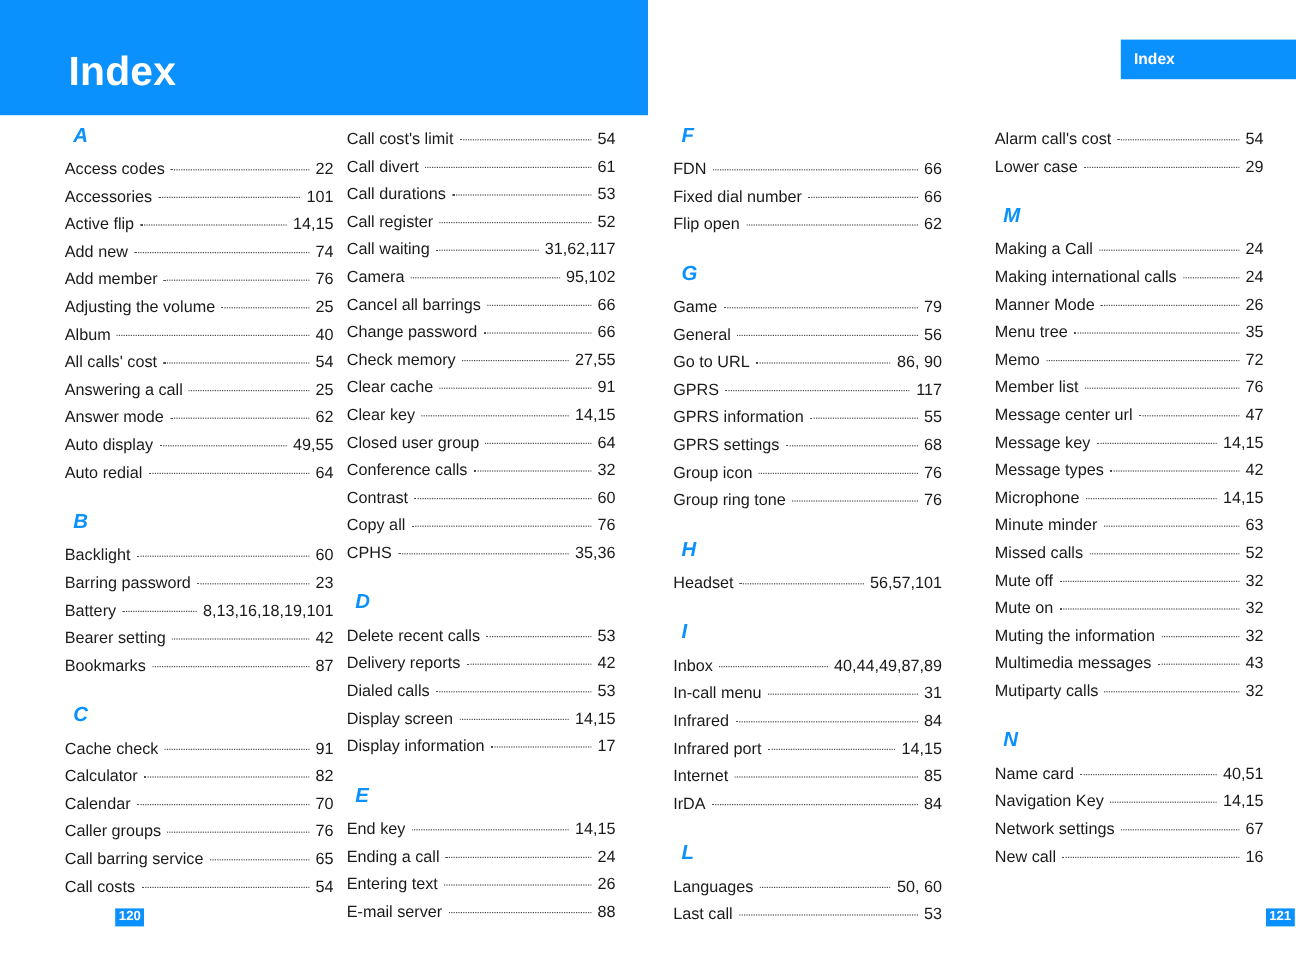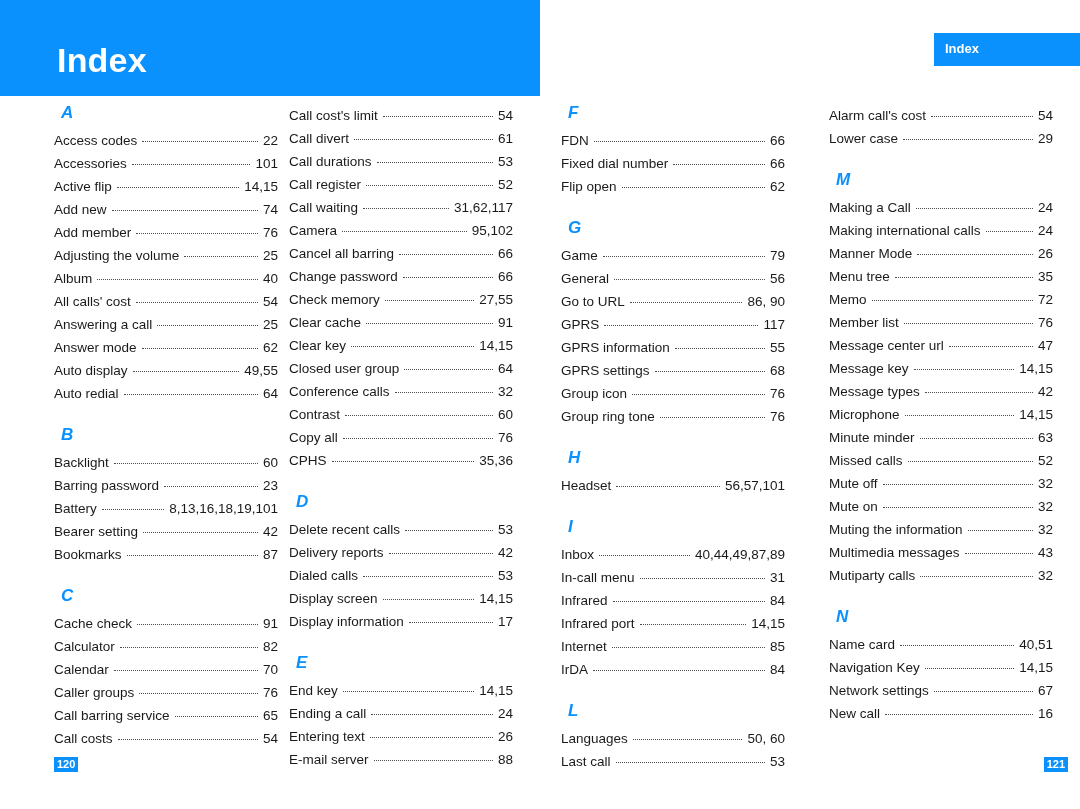--- a/index.html
+++ b/index.html
@@ -125,27 +125,28 @@
   .page-badge {
     position: absolute;
     background: #0a91fd;
     color: #ffffff;
     font-size: 11px;
     font-weight: bold;
     line-height: 15px;
     height: 15px;
     padding: 0 3px;
     text-align: center;
+    margin-left: 42px;
   }
   .page-badge-left {
     left: 54px;
     top: 757px;
   }
   .page-badge-right {
-    right: 12px;
+    right: 1px;
     top: 757px;
   }
 </style>
 </head>
 <body>
 
 <div class="header-band"></div>
 <div class="header-title">Index</div>
 <div class="header-tab">
   <div class="header-tab-label">Index</div>
@@ -304,21 +305,21 @@
           <span class="entry-label">Call waiting</span>
           <span class="entry-leader"></span>
           <span class="entry-page">31,62,117</span>
         </div>
         <div class="entry">
           <span class="entry-label">Camera</span>
           <span class="entry-leader"></span>
           <span class="entry-page">95,102</span>
         </div>
         <div class="entry">
-          <span class="entry-label">Cancel all barring</span>
+          <span class="entry-label">Cancel all barrings</span>
           <span class="entry-leader"></span>
           <span class="entry-page">66</span>
         </div>
         <div class="entry">
           <span class="entry-label">Change password</span>
           <span class="entry-leader"></span>
           <span class="entry-page">66</span>
         </div>
         <div class="entry">
           <span class="entry-label">Check memory</span>

